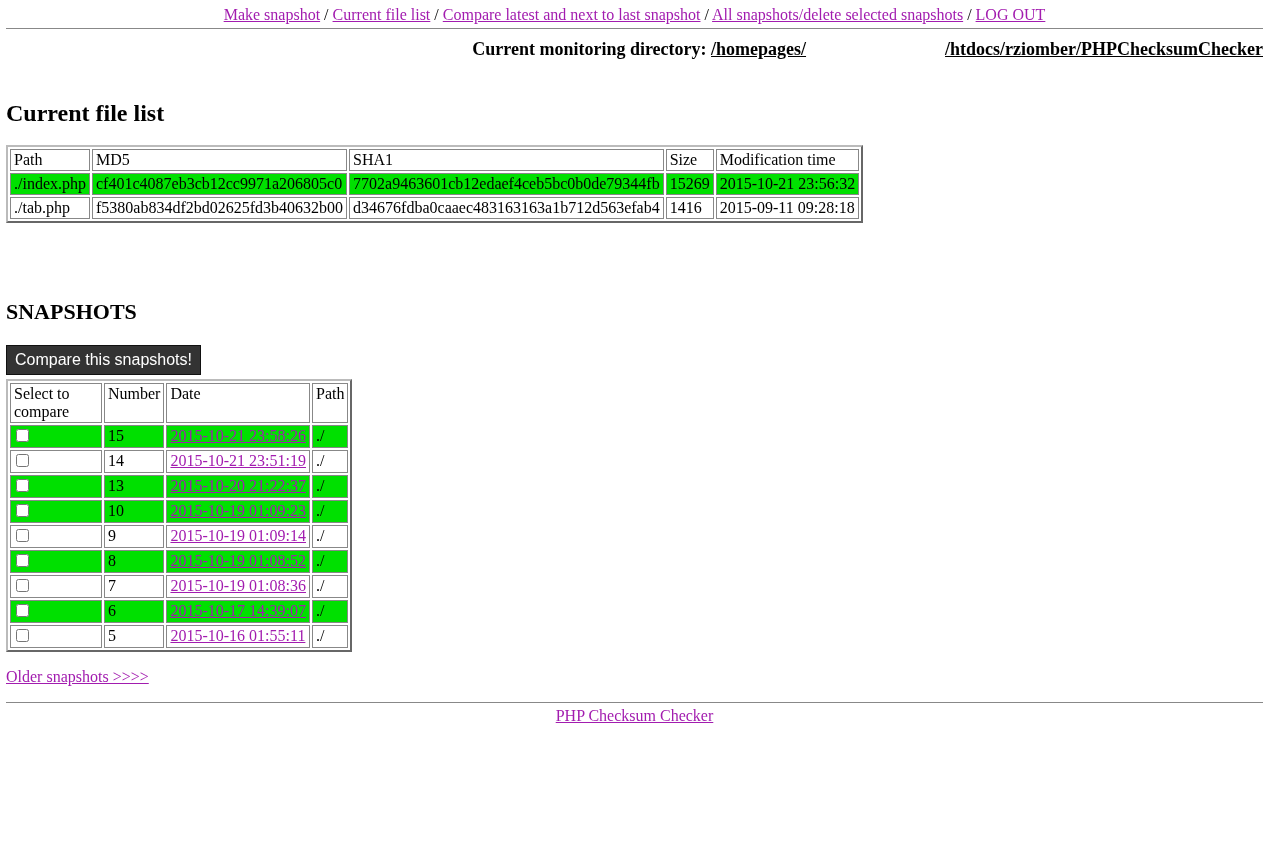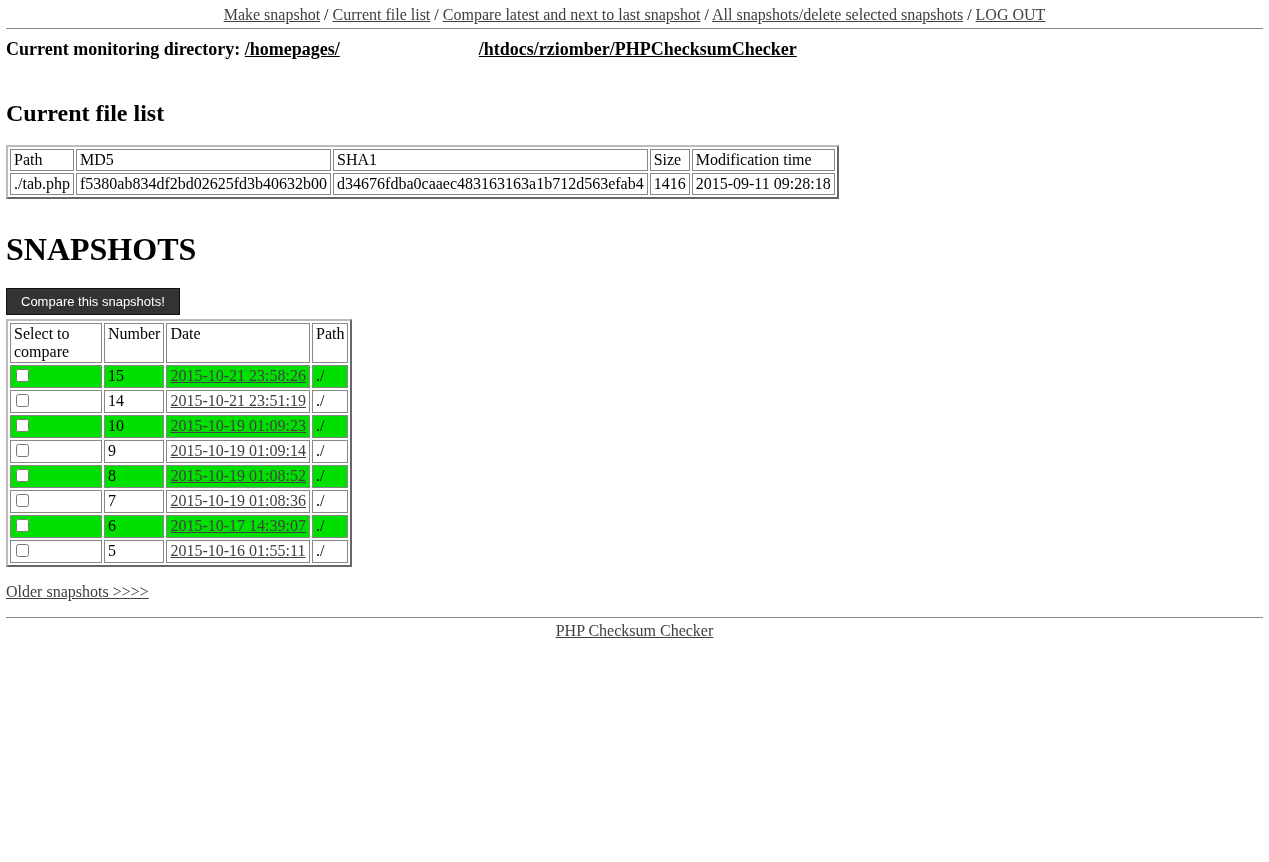--- a/index.html
+++ b/index.html
@@ -2,34 +2,34 @@
 <html><head>
 <meta charset="utf-8">
 <style>
   body {
     font-family: Georgia, 'Times New Roman', serif;
     margin: 6px;
     font-size: 16px;
     color: #000;
   }
   a {
-    color: #404040;
+    color: #a21caf;
     text-decoration: underline;
   }
   .top-nav {
     text-align: center;
     margin-bottom: 4px;
   }
   hr {
     border: none;
     border-top: 1px solid #888;
     margin: 4px 0;
   }
   .monitor-line {
-    text-align: left;
+    text-align: right;
     font-size: 18px;
     margin: 10px 0 40px 0;
   }
   .monitor-line b {
     font-weight: bold;
   }
   .monitor-line .dirlink {
     font-weight: bold;
     text-decoration: underline;
     color: #000;
@@ -41,22 +41,22 @@
   }
   h2 {
     font-family: Georgia, serif;
     font-weight: bold;
     font-size: 24px;
     margin: 20px 0 18px 0;
   }
   h1 {
     font-family: Georgia, serif;
     font-weight: bold;
-    font-size: 32px;
-    margin: 32px 0 20px 0;
+    font-size: 22px;
+    margin: 76px 0 20px 0;
   }
   table {
     border-collapse: separate;
     border-spacing: 2px;
     border: 1px solid #888;
   }
   table.outer {
     border: 2px outset #bbb;
   }
   td, th {
@@ -68,23 +68,23 @@
     vertical-align: top;
     margin-top: 9px;
   }
   .green-row td {
     background: #00e000;
   }
   .btn {
     background: #333;
     color: #fff;
     border: 1px solid #111;
-    padding: 5px 14px;
+    padding: 5px 8px;
     font-family: Arial, sans-serif;
-    font-size: 13px;
+    font-size: 16px;
     cursor: pointer;
     margin-bottom: 4px;
   }
   .footer {
     text-align: center;
   }
   .select-col { width: 84px; }
   input[type="checkbox"] {
     margin: 2px;
   }
@@ -121,20 +121,27 @@
   <tbody>
       <tr>
     <td>Path</td>
     <td>MD5</td>
     <td>SHA1</td>
     <td>Size</td>
     <td>Modification time</td>
   </tr>
   </tbody>
     <tbody id="filelist-body">
+      <tr class="green-row">
+        <td>./index.php</td>
+        <td>cf401c4087eb3cb12cc9971a206805c0</td>
+        <td>7702a9463601cb12edaef4ceb5bc0b0de79344fb</td>
+        <td>15269</td>
+        <td>2015-10-21 23:56:32</td>
+      </tr>
       <tr>
         <td>./tab.php</td>
         <td>f5380ab834df2bd02625fd3b40632b00</td>
         <td>d34676fdba0caaec483163163a1b712d563efab4</td>
         <td>1416</td>
         <td>2015-09-11 09:28:18</td>
       </tr>
     </tbody>
 </table>
 
@@ -159,20 +166,26 @@
         <td>./</td>
       </tr>
       <tr>
         <td><input type="checkbox" style=""></td>
         <td>14</td>
         <td><a href="#">2015-10-21 23:51:19</a></td>
         <td>./</td>
       </tr>
       <tr class="green-row">
         <td><input type="checkbox" style=""></td>
+        <td>13</td>
+        <td><a href="#">2015-10-20 21:22:37</a></td>
+        <td>./</td>
+      </tr>
+      <tr class="green-row">
+        <td><input type="checkbox" style=""></td>
         <td>10</td>
         <td><a href="#">2015-10-19 01:09:23</a></td>
         <td>./</td>
       </tr>
       <tr>
         <td><input type="checkbox" style=""></td>
         <td>9</td>
         <td><a href="#">2015-10-19 01:09:14</a></td>
         <td>./</td>
       </tr>

